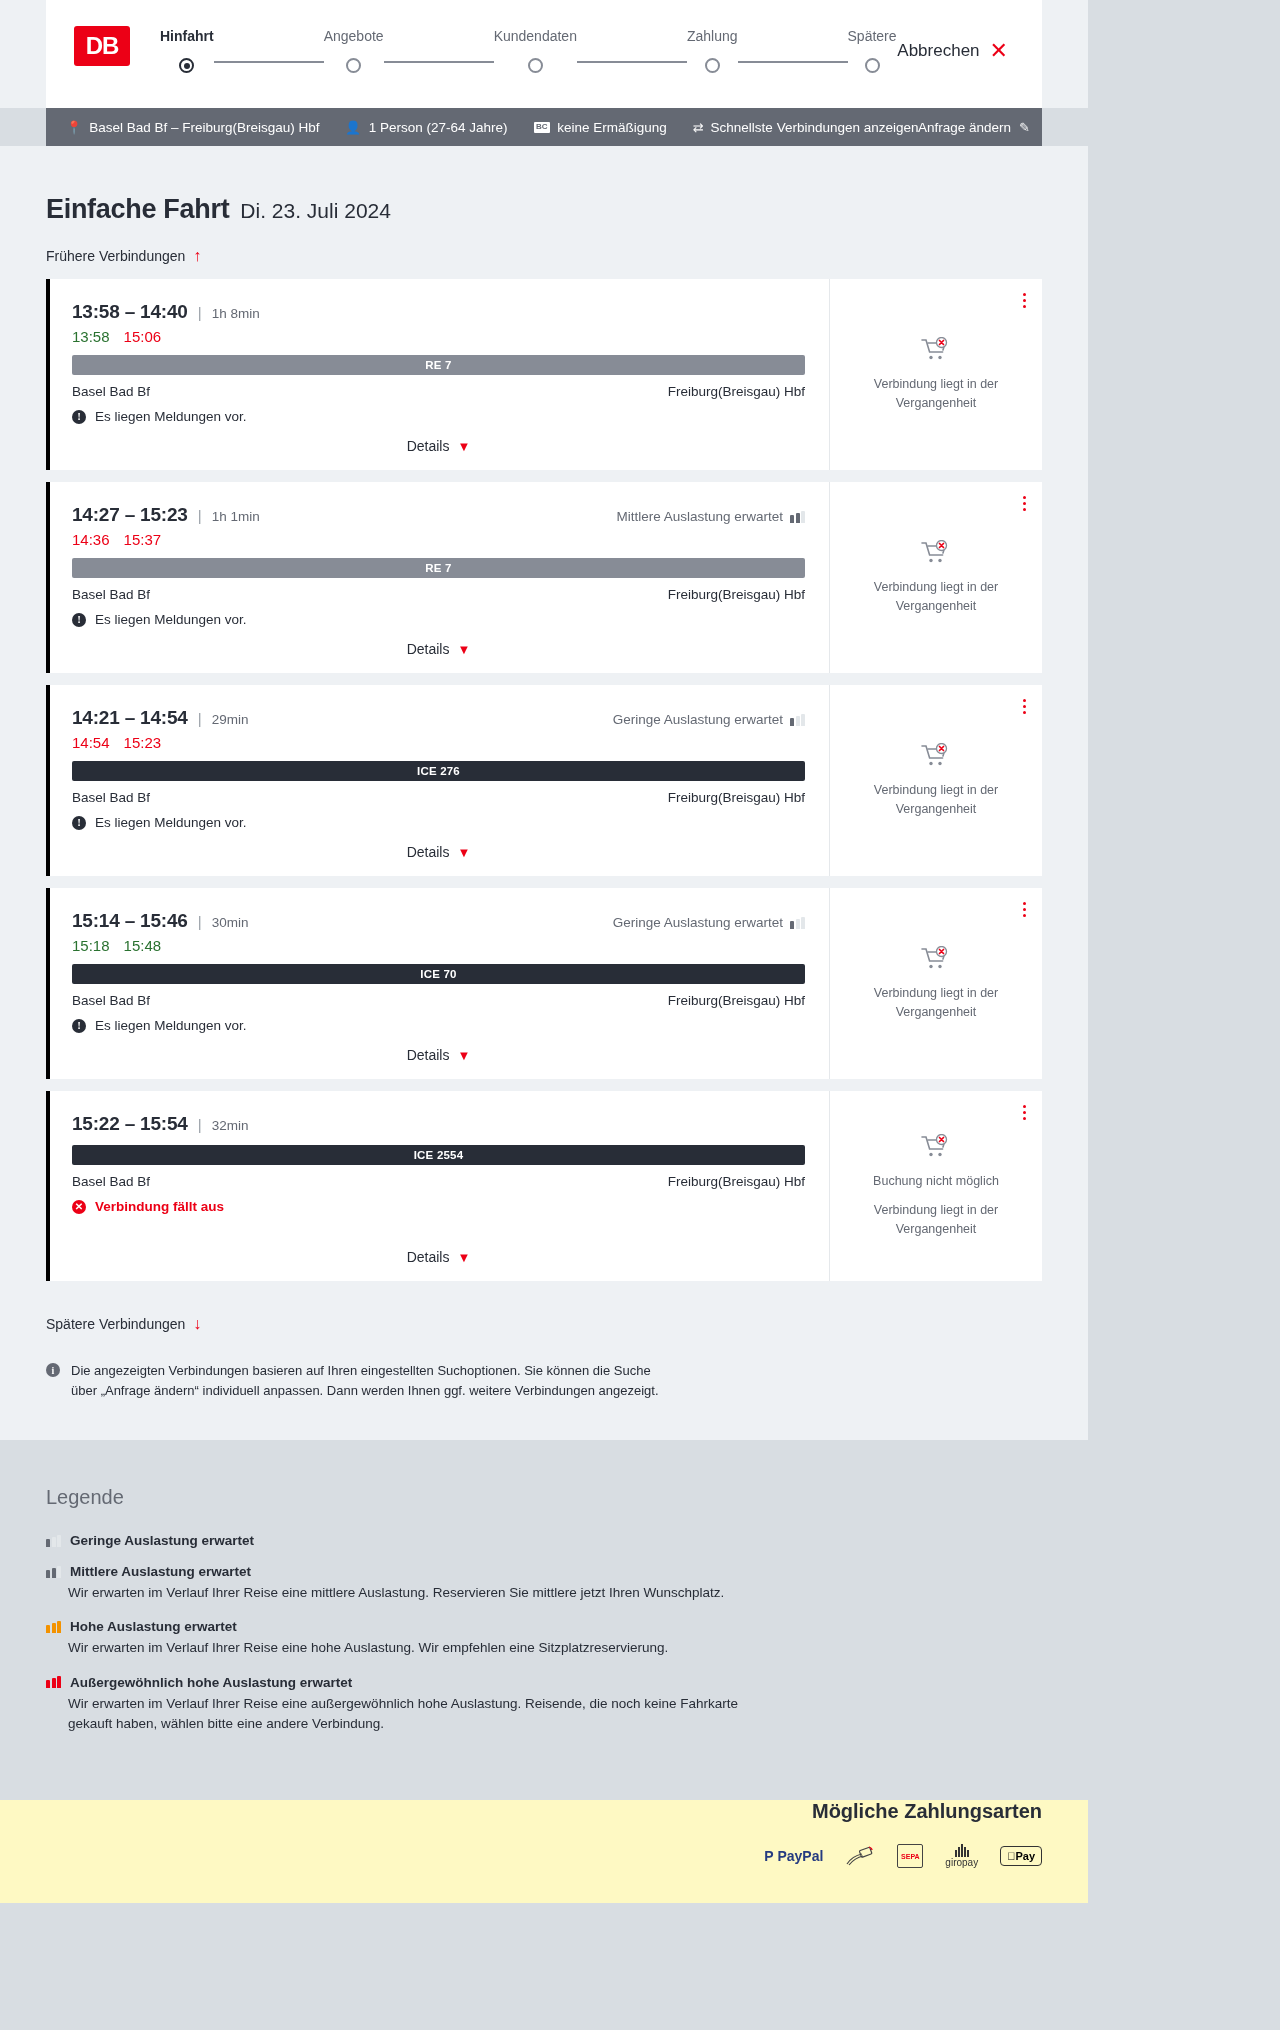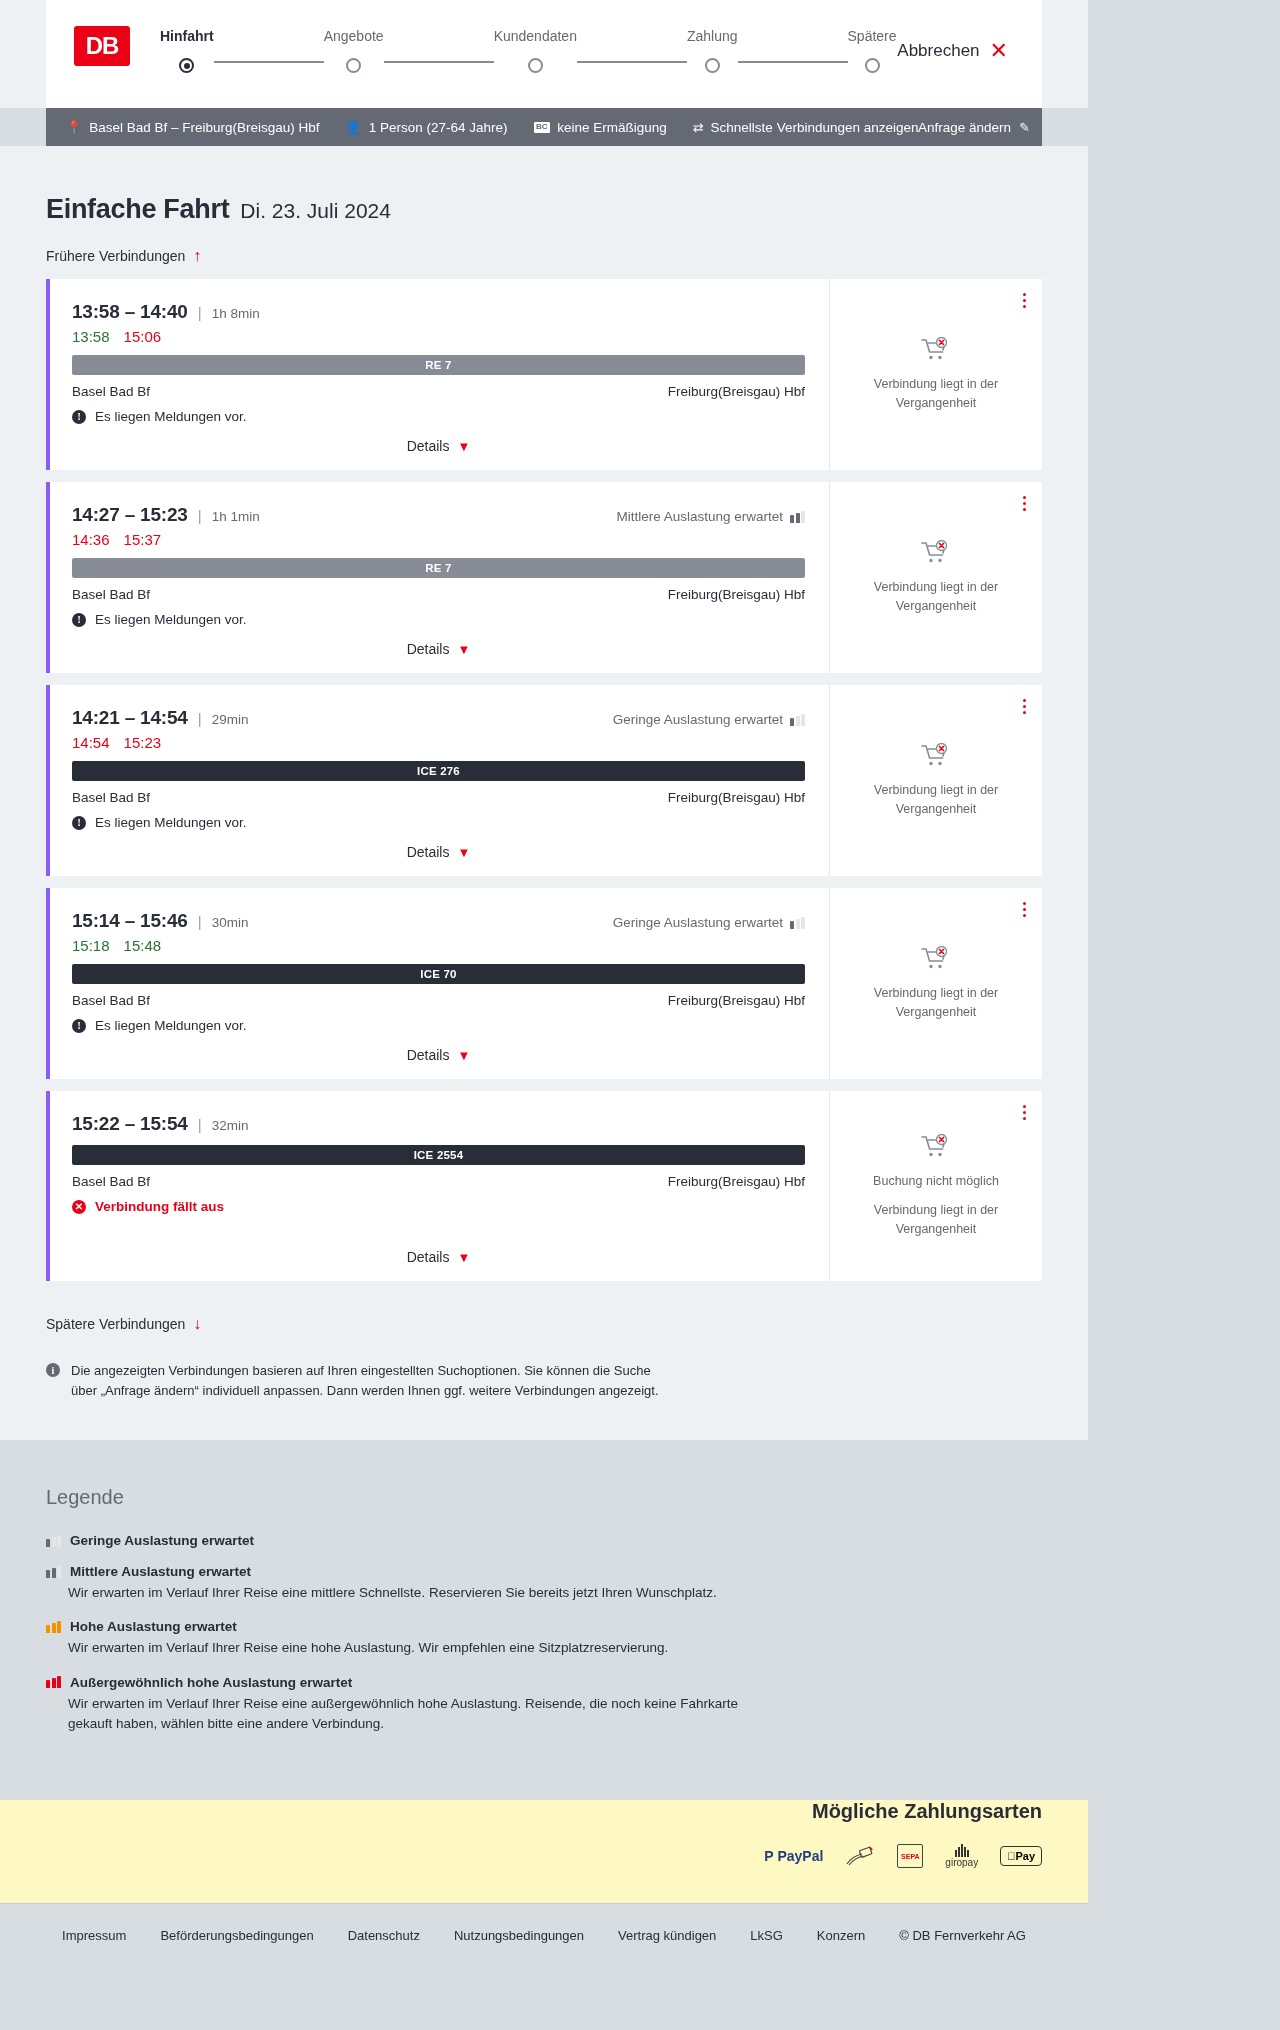--- a/index.html
+++ b/index.html
@@ -110,21 +110,21 @@
     display: inline-flex; align-items: center; gap: 8px;
     cursor: pointer;
   }
   .arrow { color: #ec0016; font-size: 16px; }
 
   
   .conn-list { margin-top: 14px; }
   .conn {
     display: flex;
     background: #fff;
-    border-left: 4px solid #8b5cf6;
+    border-left: 4px solid #000000;
     margin-bottom: 12px;
     min-height: 190px;
   }
   .conn-left { flex: 1; padding: 22px 24px 16px 22px; display: flex; flex-direction: column; }
   .conn-top { display: flex; align-items: baseline; }
   .times { font-size: 19px; font-weight: bold; letter-spacing: -.2px; }
   .sep { color: #9aa0a8; margin: 0 10px; font-weight: normal; font-size: 15px; }
   .dur { font-size: 13.5px; color: #646973; }
   .util {
     margin-left: auto; font-size: 13.5px; color: #646973;
@@ -589,21 +589,21 @@
         </div>
         <div class="leg-item">
           <div class="leg-head">
             <span class="util-bars">
               <i class="b1" style="background:#646973"></i>
               <i class="b2" style="background:#646973"></i>
               <i class="b3" style="background:#e3e7ea"></i>
             </span>
             <span>Mittlere Auslastung erwartet</span>
           </div>
-          <div class="leg-desc">Wir erwarten im Verlauf Ihrer Reise eine mittlere Schnellste. Reservieren Sie bereits jetzt Ihren Wunschplatz.</div>
+          <div class="leg-desc">Wir erwarten im Verlauf Ihrer Reise eine mittlere Auslastung. Reservieren Sie mittlere jetzt Ihren Wunschplatz.</div>
         </div>
         <div class="leg-item">
           <div class="leg-head">
             <span class="util-bars">
               <i class="b1" style="background:#f39200"></i>
               <i class="b2" style="background:#f39200"></i>
               <i class="b3" style="background:#f39200"></i>
             </span>
             <span>Hohe Auslastung erwartet</span>
           </div>
@@ -649,24 +649,14 @@
             <i style="height:7px"></i>
         </div>
         <span>giropay</span>
       </div>
       <div class="pay-chip">
         <div class="apay">Pay</div>
       </div>
     </div>
   </div>
 
-  <div class="footer" id="footer">
-      <span>Impressum</span>
-      <span>Beförderungsbedingungen</span>
-      <span>Datenschutz</span>
-      <span>Nutzungsbedingungen</span>
-      <span>Vertrag kündigen</span>
-      <span>LkSG</span>
-      <span>Konzern</span>
-      <span class="copy">© DB Fernverkehr AG</span>
-    </div>
 
 </div>
 
 </body></html>

